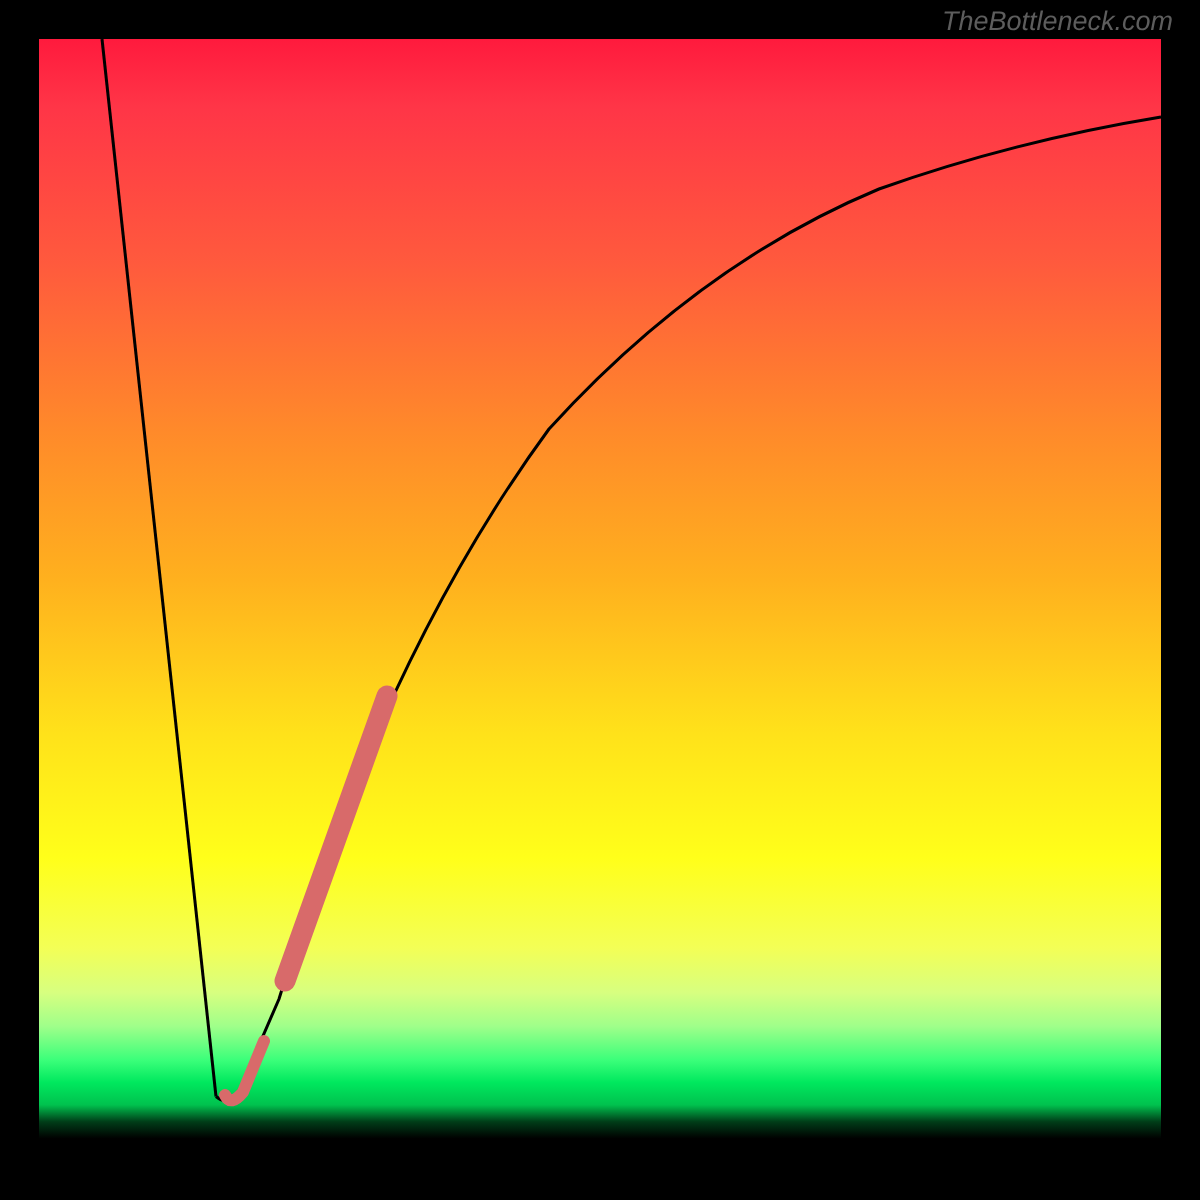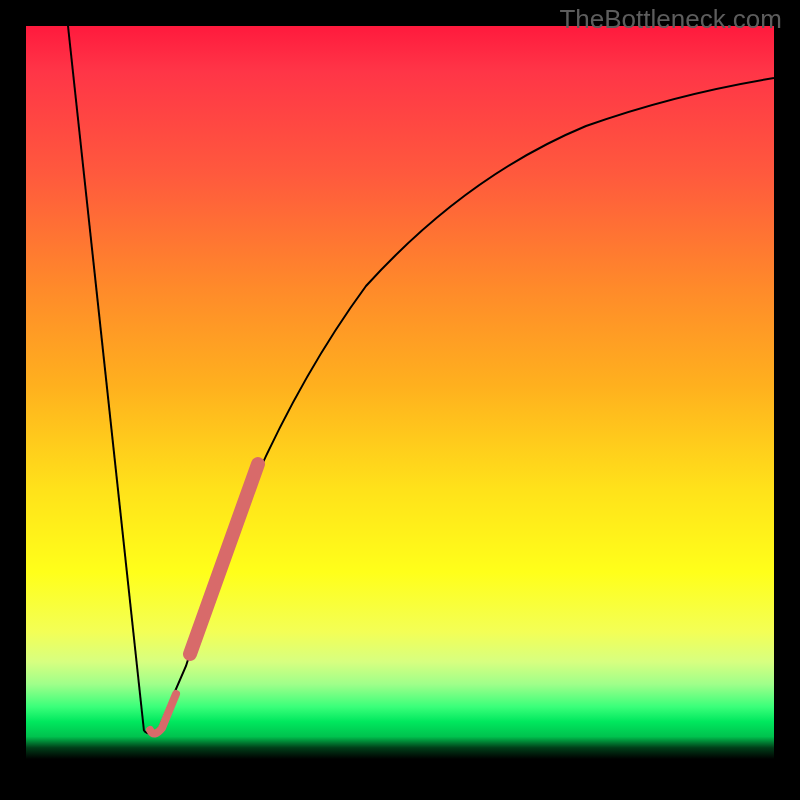--- a/index.html
+++ b/index.html
@@ -9,22 +9,23 @@
     background: #000;
     font-family: Arial, sans-serif;
     position: relative;
     overflow: hidden;
   }
   .watermark {
     position: absolute;
     top: 4px;
     right: 18px;
     color: #5d5d5d;
-    font-size: 26px;
+    font-size: 18px;
     z-index: 10;
+    font-style: italic;
   }
   .plot-area {
     position: absolute;
     left: 26px;
     top: 26px;
     width: 748px;
     height: 748px;
     
     background: linear-gradient(to bottom,
       #ff1a3d 0%,

